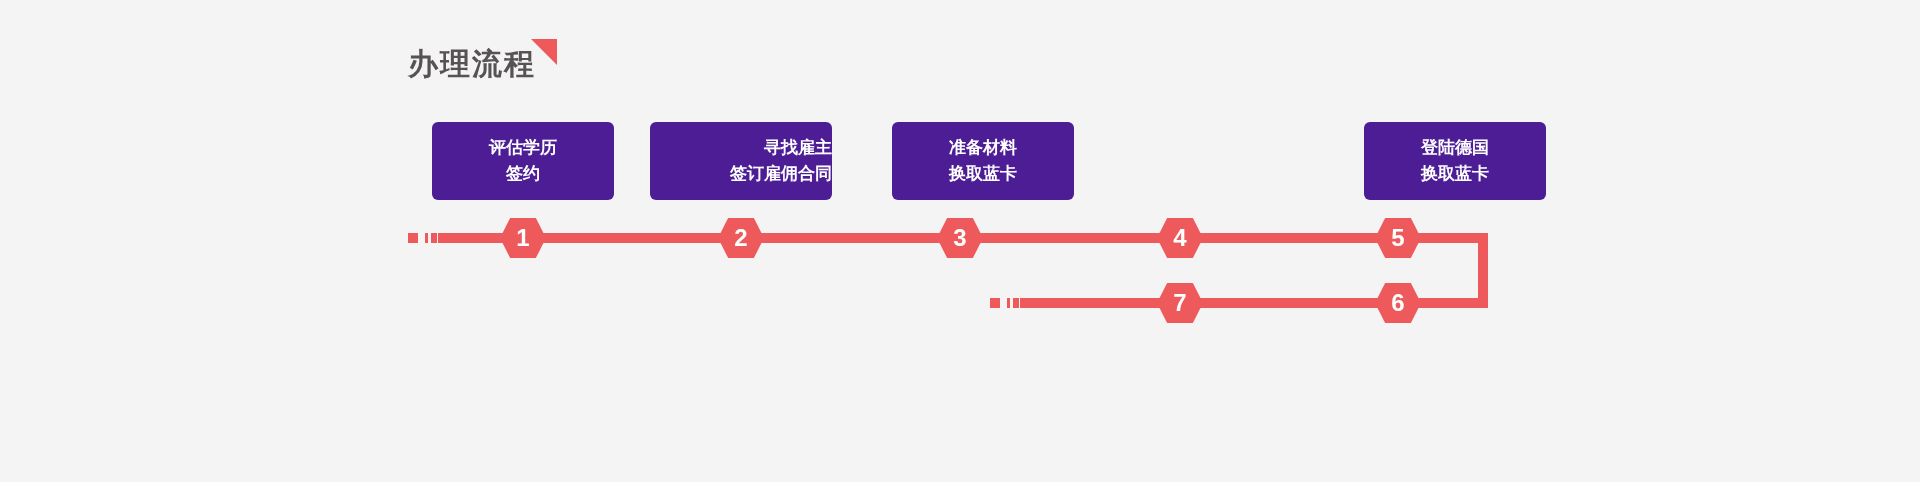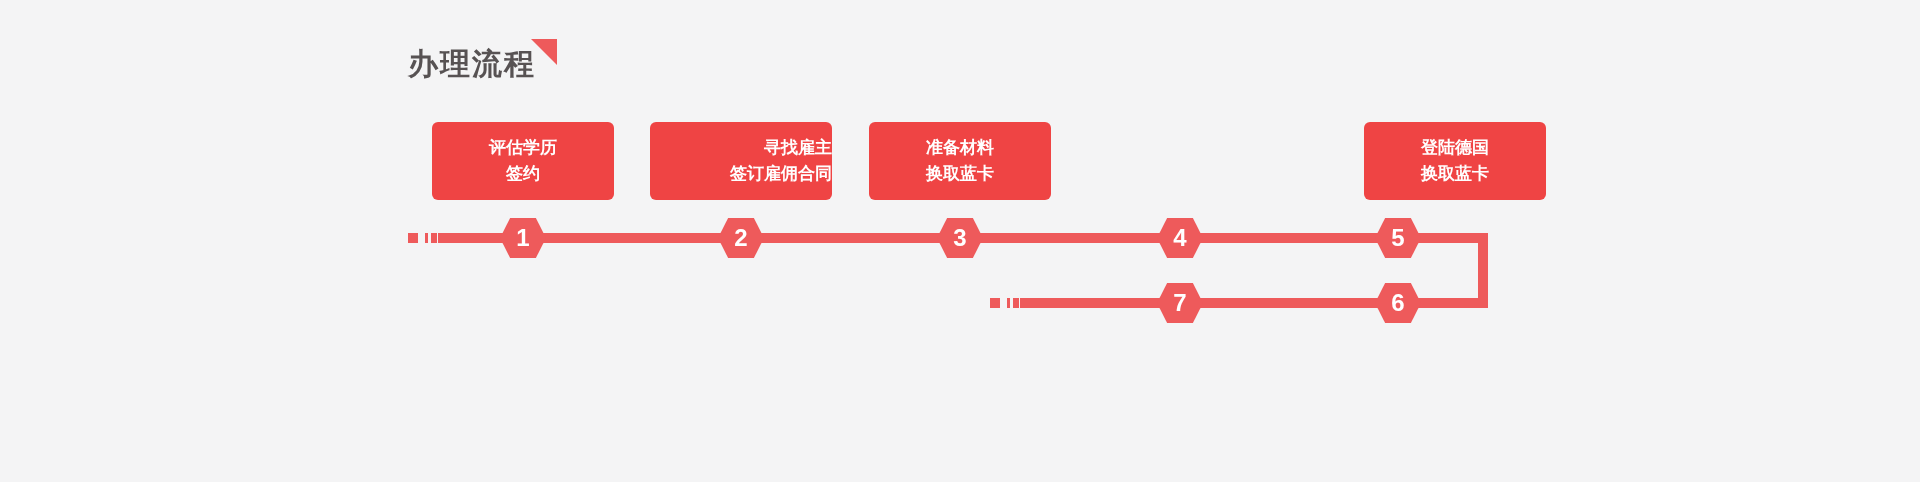--- a/index.html
+++ b/index.html
@@ -24,32 +24,32 @@
   .title-triangle{
     position:absolute;left:531px;top:39px;
     width:26px;height:26px;
     background:#ee5a5b;
     clip-path:polygon(0 0,100% 0,100% 100%);
   }
   
   .step-box{
     position:absolute;
     width:182px;height:78px;
-    background:#ef4444;
+    background:#4c1d95;
     border-radius:6px;
     display:flex;flex-direction:column;
     align-items:center;justify-content:center;
     color:#ffffff;
     font-size:17px;font-weight:bold;
     line-height:26px;
     text-align:center;
   }
   .row-top{top:122px;}
   .row-bottom{top:343px;height:79px;width:180px;}
-  .c1{left:432px;} .c2{left:650px;align-items:flex-end;} .c3{left:869px;} .c4{left:1089px;} .c5{left:1364px;}
+  .c1{left:432px;} .c2{left:650px;align-items:flex-end;} .c3{left:892px;} .c4{left:1089px;} .c5{left:1364px;}
   .step-box span{display:block;}
   
   .tl{position:absolute;background:#ee5a5b;}
   
   .sq-r1   {left:408px; top:233px; width:10px; height:10px;}
   .d1-r1   {left:425px; top:233px; width:3px;  height:10px;}
   .d2-r1   {left:431px; top:233px; width:6px;  height:10px;}
   .line-r1 {left:438px; top:233px; width:1050px; height:10px;}
   
   .vline   {left:1478px; top:233px; width:10px; height:75px;}

